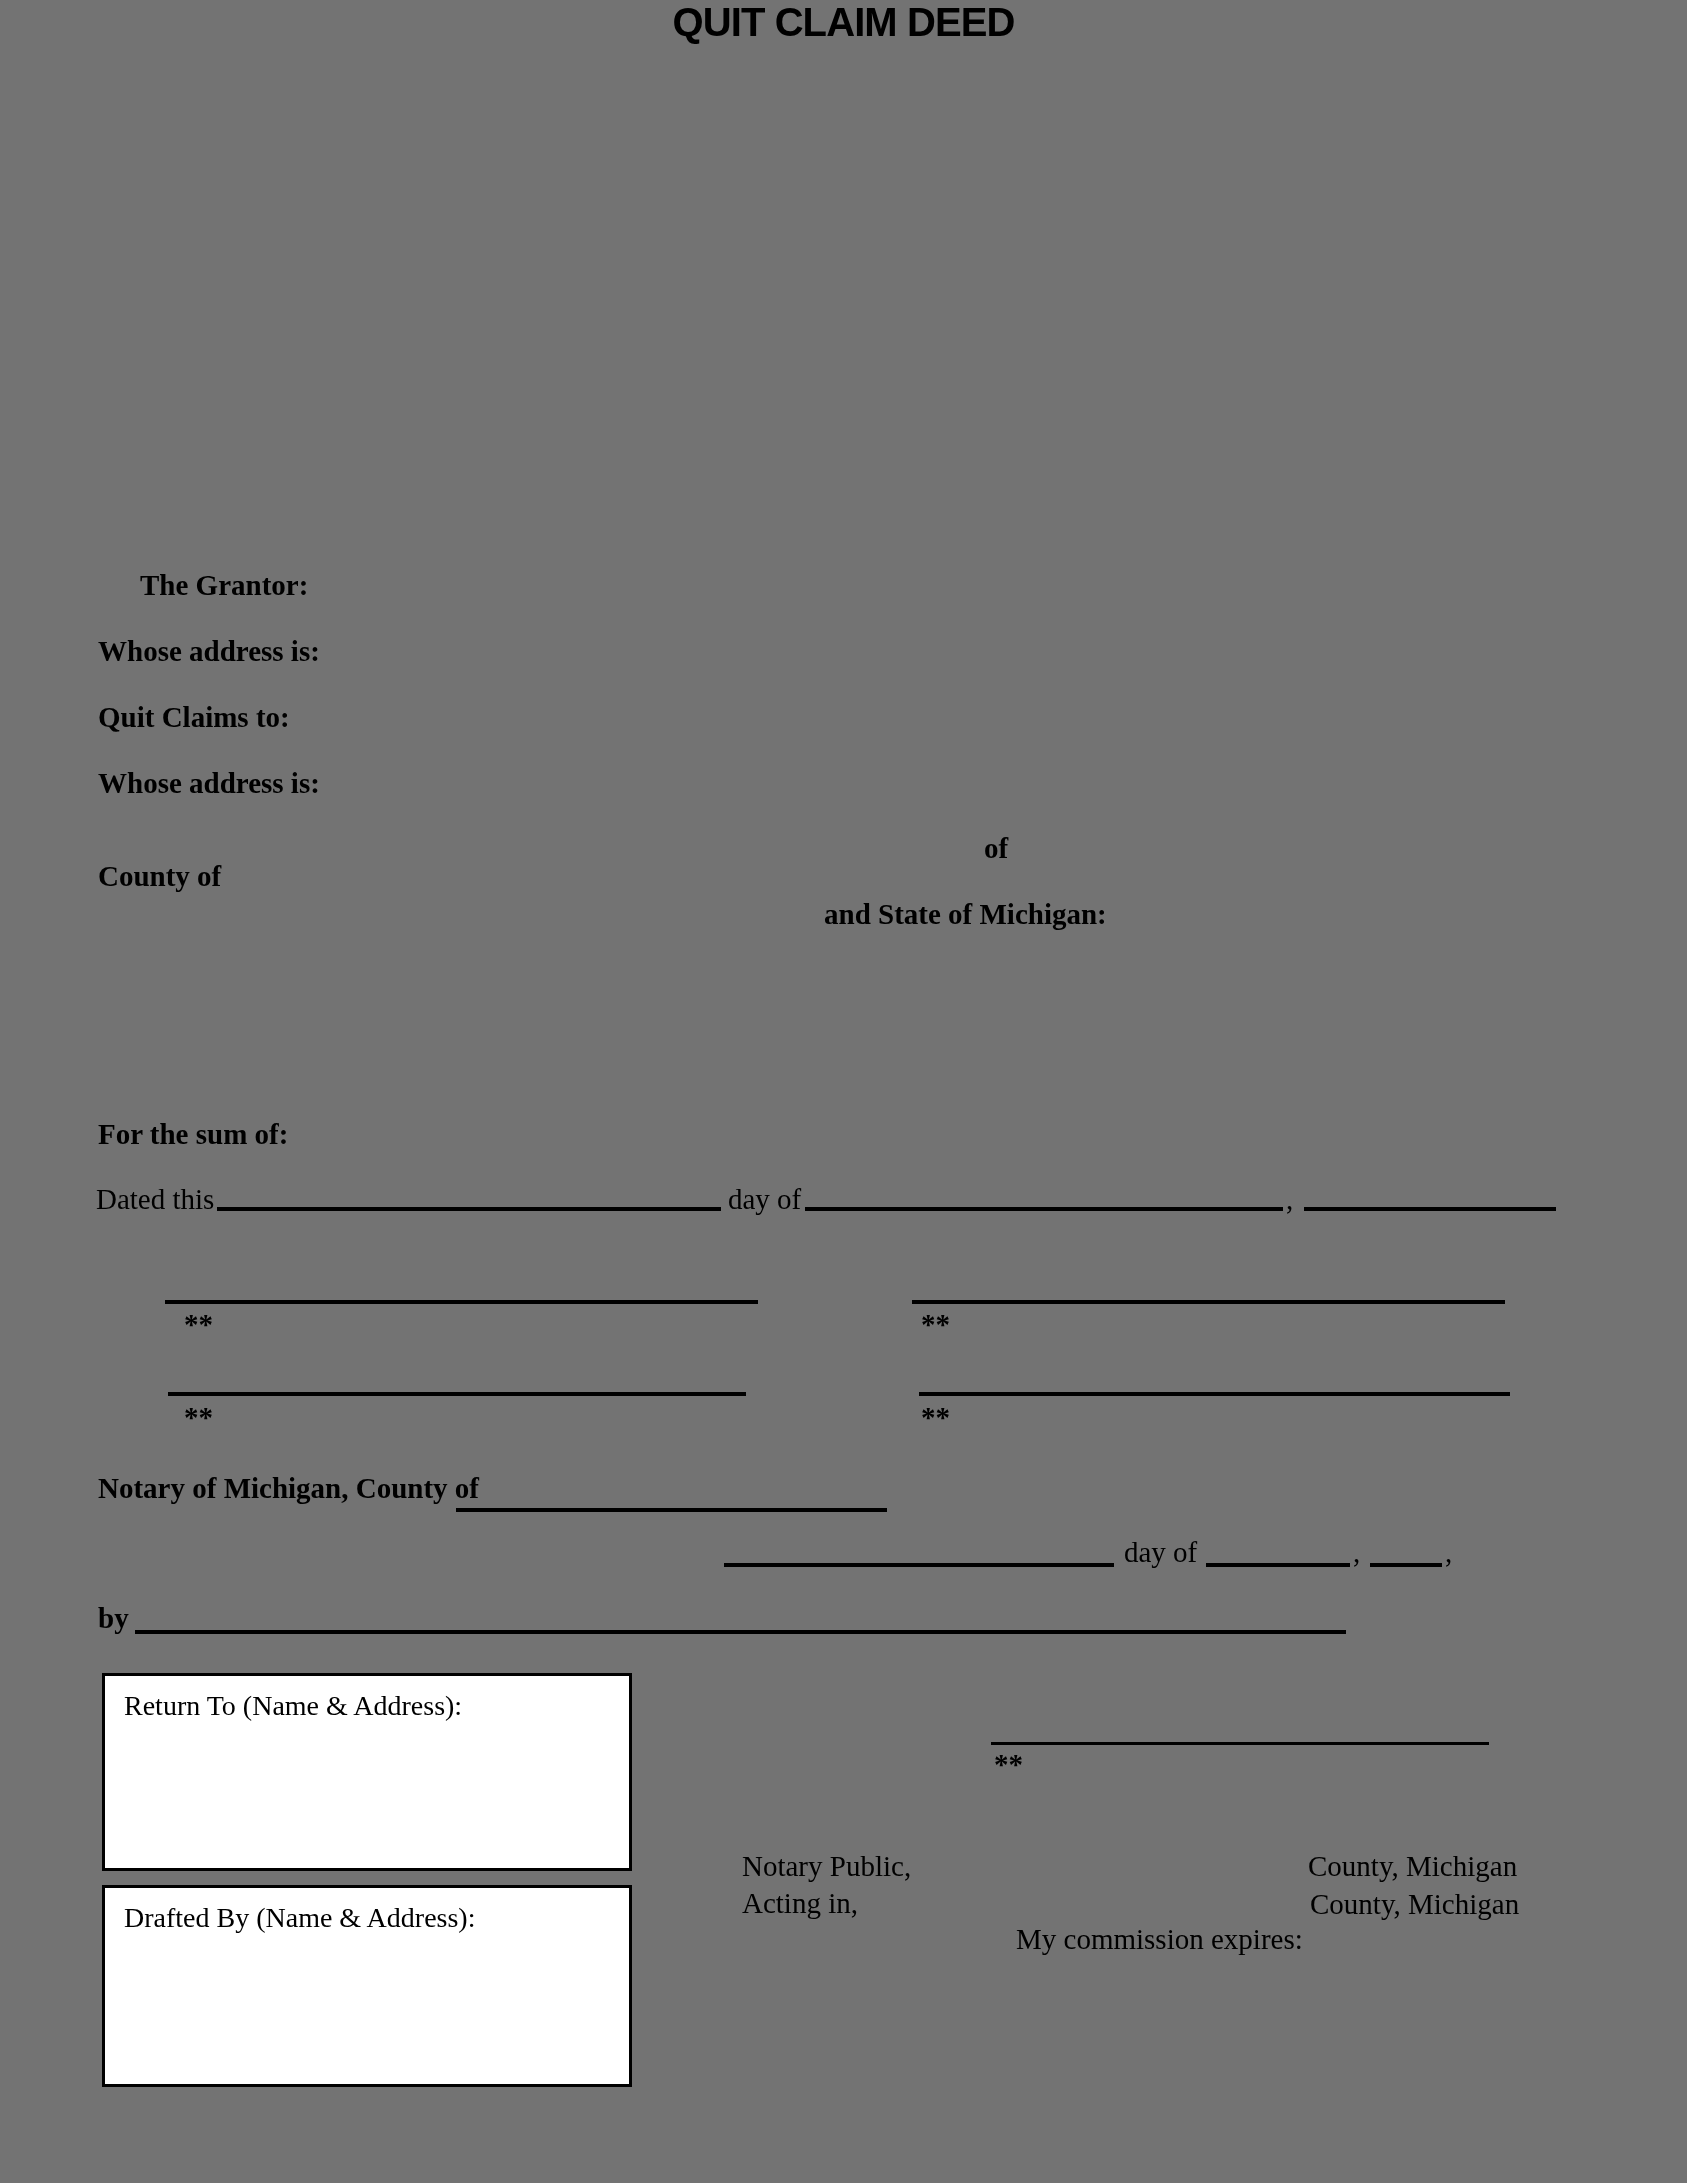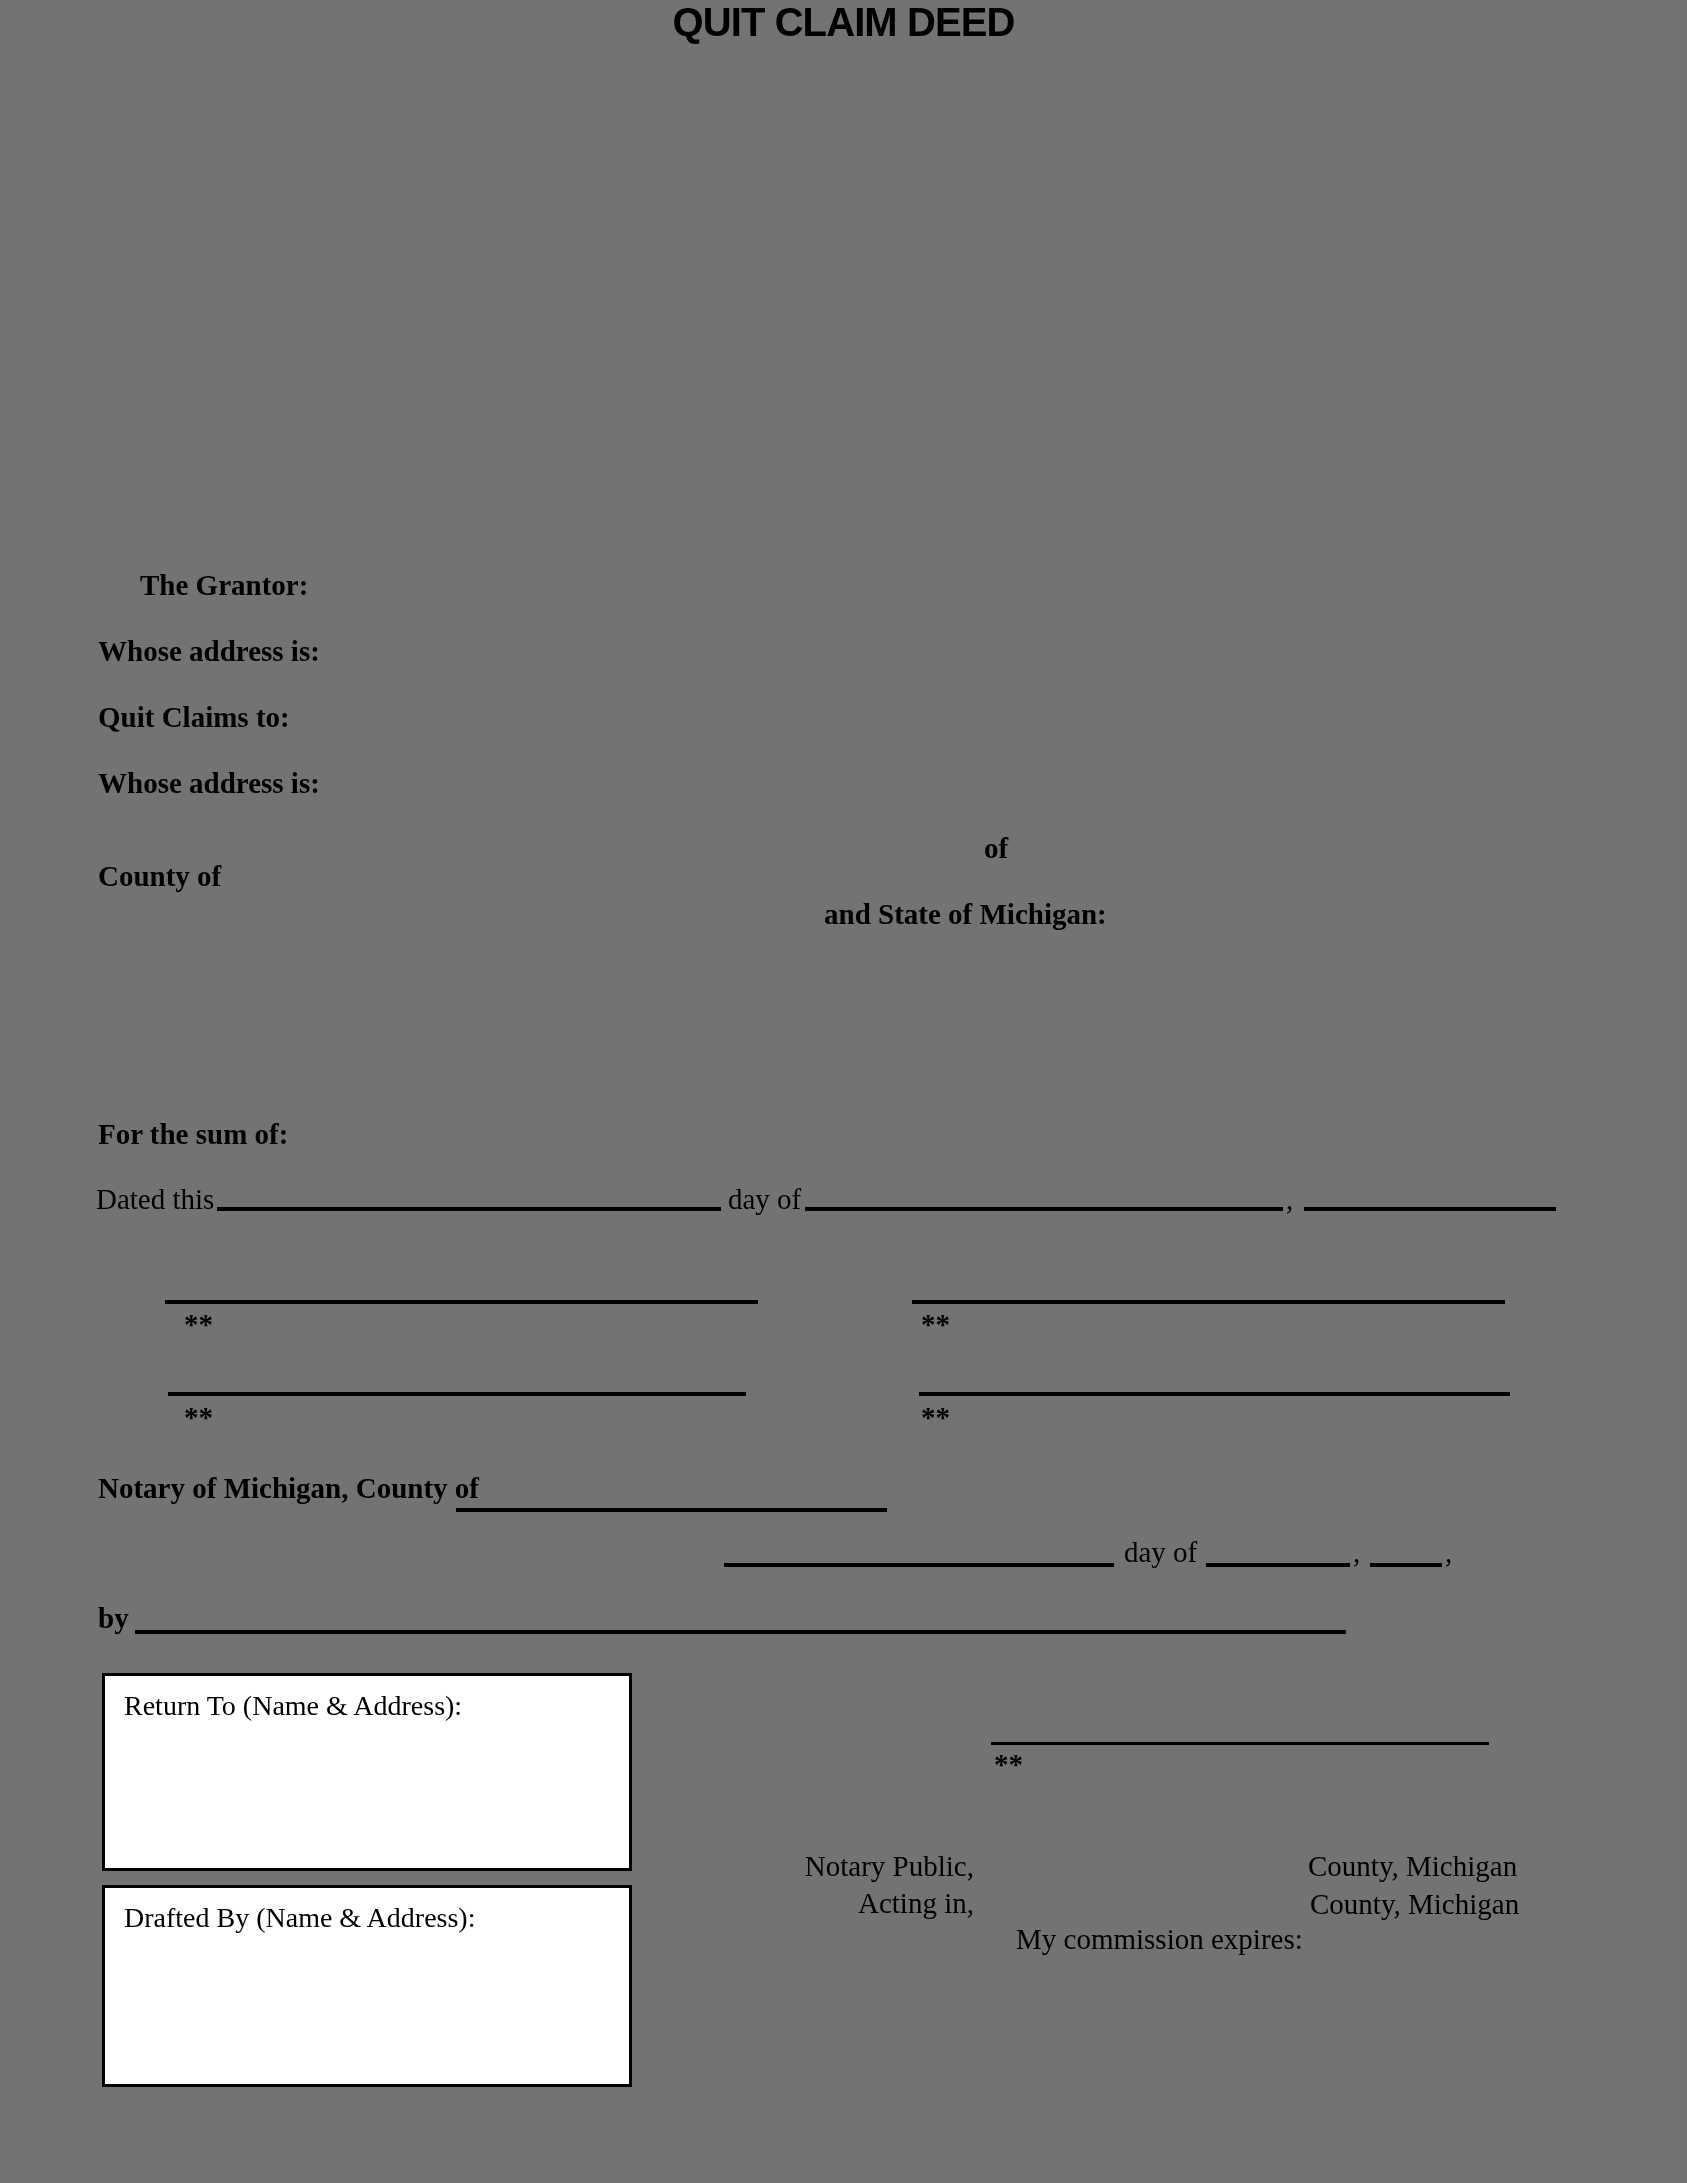--- a/index.html
+++ b/index.html
@@ -30,21 +30,21 @@
     position: absolute;
     border: 3.5px solid #000000;
     background: #ffffff;
   }
   .box-label {
     position: absolute;
     left: 19px; top: 14px;
     font-size: 28px; font-weight: normal;
     white-space: nowrap;
   }
-  .right-align { text-align: right; font-family: Liberation Serif, serif; }
+  .right-align { text-align: left; font-family: Liberation Serif, serif; }
 </style>
 </head>
 <body>
 
 <div class="page">
 
   <div class="abs title">QUIT CLAIM DEED</div>
 
   <div class="abs lbl" style="left:111px; top:568px;margin-left:29px;">The Grantor:</div>
   <div class="abs" style="left:288px; top:568px; width:1223px; height:35px;"></div>

